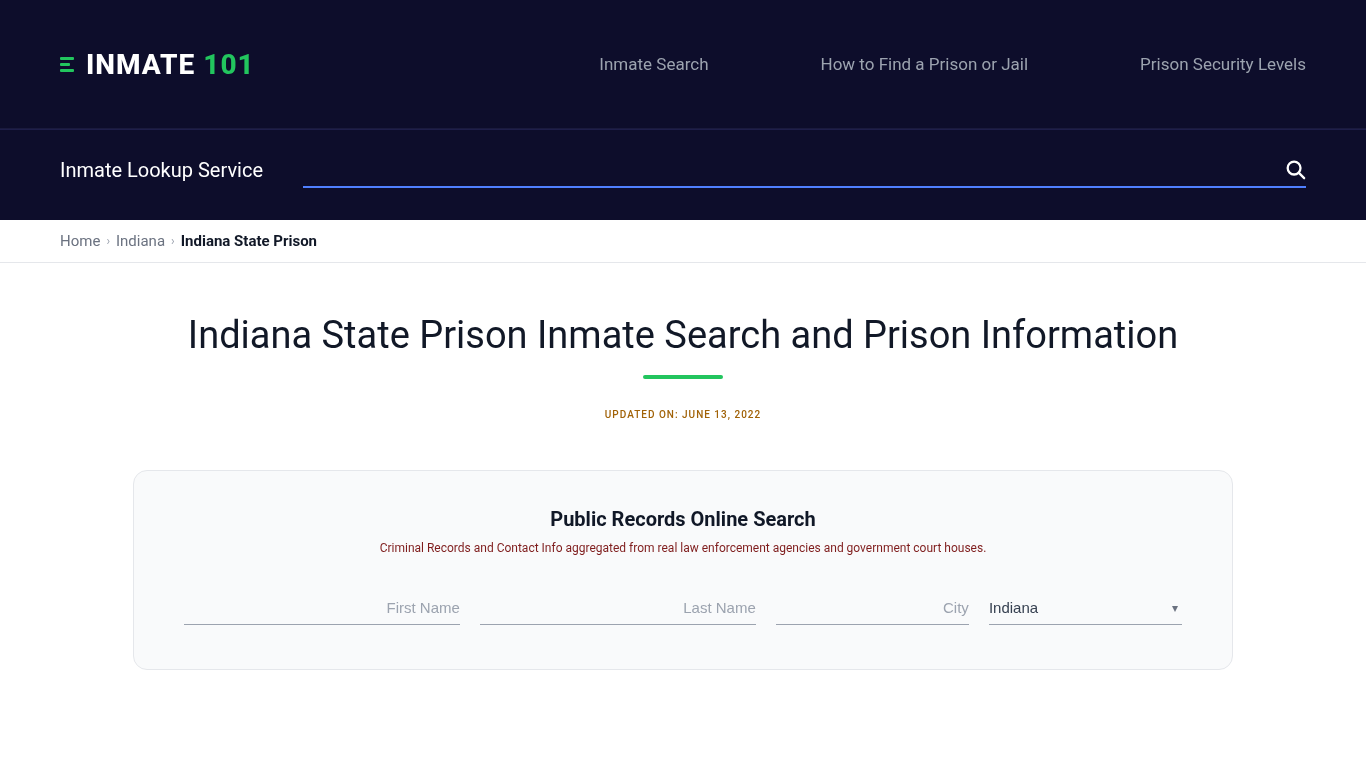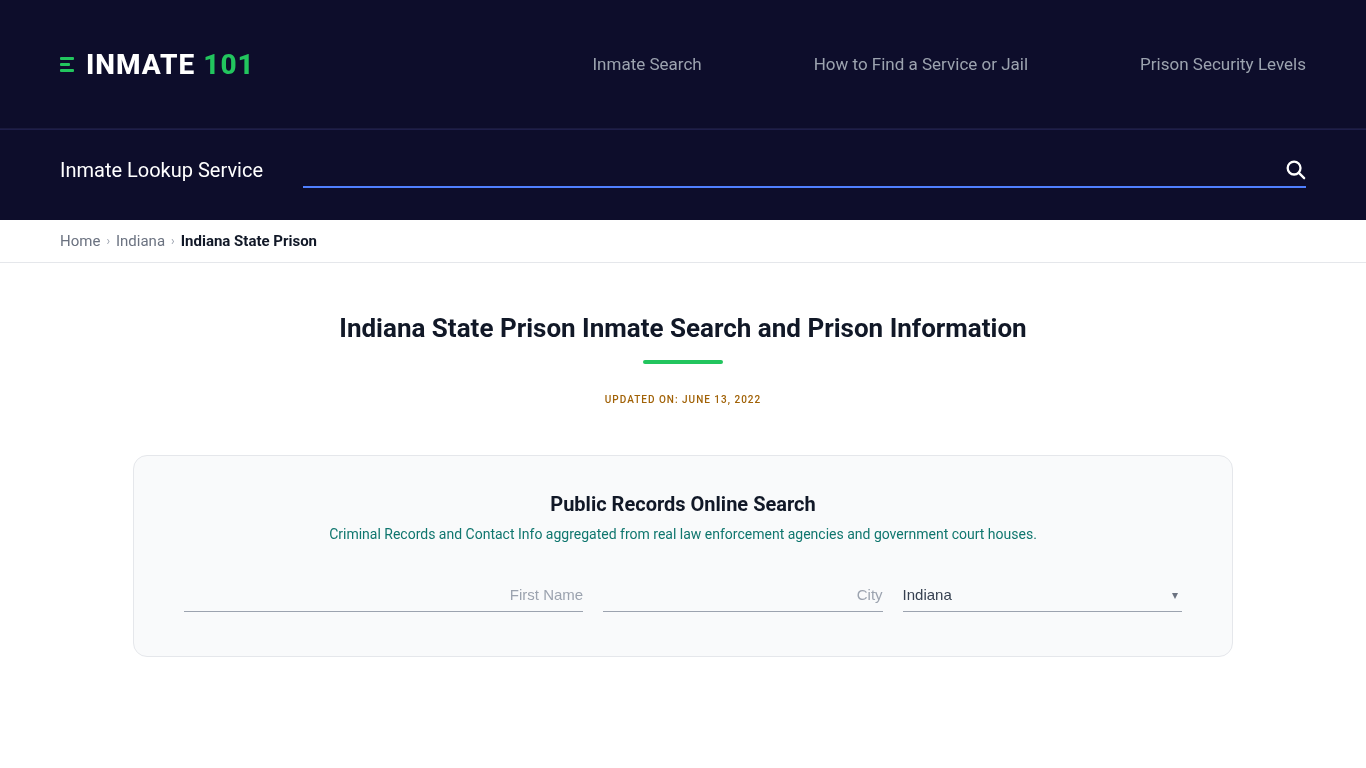--- a/index.html
+++ b/index.html
@@ -157,22 +157,22 @@
       font-weight: 700;
     }
 
     
     .main-content {
       padding: 50px 60px 40px;
       text-align: center;
     }
 
     .page-title {
-      font-size: 26px;
-      font-weight: 700;
+      font-size: 38px;
+      font-weight: 400;
       color: #111827;
       margin-bottom: 16px;
       line-height: 1.2;
     }
 
     .title-underline {
       width: 80px;
       height: 4px;
       background: #22c55e;
       margin: 0 auto 30px;
@@ -198,22 +198,22 @@
     }
 
     .card-title {
       font-size: 20px;
       font-weight: 700;
       color: #111827;
       margin-bottom: 10px;
     }
 
     .card-subtitle {
-      font-size: 14px;
-      color: #0f766e;
+      font-size: 12px;
+      color: #7f1d1d;
       margin-bottom: 36px;
     }
 
     .form-row {
       display: flex;
       align-items: flex-end;
       gap: 20px;
     }
 
     .form-field {
@@ -293,21 +293,21 @@
       <span></span>
       <span></span>
     </div>
     <span class="logo-text">
       <span>INMATE</span><em> 101</em>
     </span>
   </a>
 
   <div class="nav-links">
     <a class="nav-link" href="#">Inmate Search</a>
-    <a class="nav-link" href="#">How to Find a Service or Jail</a>
+    <a class="nav-link" href="#">How to Find a Prison or Jail</a>
     <a class="nav-link" href="#">Prison Security Levels</a>
   </div>
 </nav>
 
 <div class="search-section">
   <span class="search-label">Inmate Lookup Service</span>
   <div class="search-input-wrapper">
     <input type="text" class="search-input" placeholder="" style="">
     <button class="search-icon-btn">
       <svg width="22" height="22" viewBox="0 0 24 24" fill="none" stroke="white" stroke-width="2.5" stroke-linecap="round" stroke-linejoin="round">
@@ -335,20 +335,23 @@
 
   <div class="search-card">
     <h2 class="card-title">Public Records Online Search</h2>
     <p class="card-subtitle">Criminal Records and Contact Info aggregated from real law enforcement agencies and government court houses.</p>
 
     <div class="form-row">
       <div class="form-field">
         <input type="text" placeholder="First Name" style="">
       </div>
 
+      <div class="form-field">
+        <input type="text" placeholder="Last Name" style="">
+      </div>
 
       <div class="form-field city">
         <input type="text" placeholder="City" style="">
       </div>
 
       <div class="select-wrapper">
         <select id="state-select">
         <option value="Alabama">Alabama</option><option value="Alaska">Alaska</option><option value="Arizona">Arizona</option><option value="Arkansas">Arkansas</option><option value="California">California</option><option value="Colorado">Colorado</option><option value="Connecticut">Connecticut</option><option value="Delaware">Delaware</option><option value="Florida">Florida</option><option value="Georgia">Georgia</option><option value="Hawaii">Hawaii</option><option value="Idaho">Idaho</option><option value="Illinois">Illinois</option><option value="Indiana" selected="">Indiana</option><option value="Iowa">Iowa</option><option value="Kansas">Kansas</option><option value="Kentucky">Kentucky</option><option value="Louisiana">Louisiana</option><option value="Maine">Maine</option><option value="Maryland">Maryland</option><option value="Massachusetts">Massachusetts</option><option value="Michigan">Michigan</option><option value="Minnesota">Minnesota</option><option value="Mississippi">Mississippi</option><option value="Missouri">Missouri</option><option value="Montana">Montana</option><option value="Nebraska">Nebraska</option><option value="Nevada">Nevada</option><option value="New Hampshire">New Hampshire</option><option value="New Jersey">New Jersey</option><option value="New Mexico">New Mexico</option><option value="New York">New York</option><option value="North Carolina">North Carolina</option><option value="North Dakota">North Dakota</option><option value="Ohio">Ohio</option><option value="Oklahoma">Oklahoma</option><option value="Oregon">Oregon</option><option value="Pennsylvania">Pennsylvania</option><option value="Rhode Island">Rhode Island</option><option value="South Carolina">South Carolina</option><option value="South Dakota">South Dakota</option><option value="Tennessee">Tennessee</option><option value="Texas">Texas</option><option value="Utah">Utah</option><option value="Vermont">Vermont</option><option value="Virginia">Virginia</option><option value="Washington">Washington</option><option value="West Virginia">West Virginia</option><option value="Wisconsin">Wisconsin</option><option value="Wyoming">Wyoming</option></select>
         <span class="chevron-down">▾</span>
       </div>

